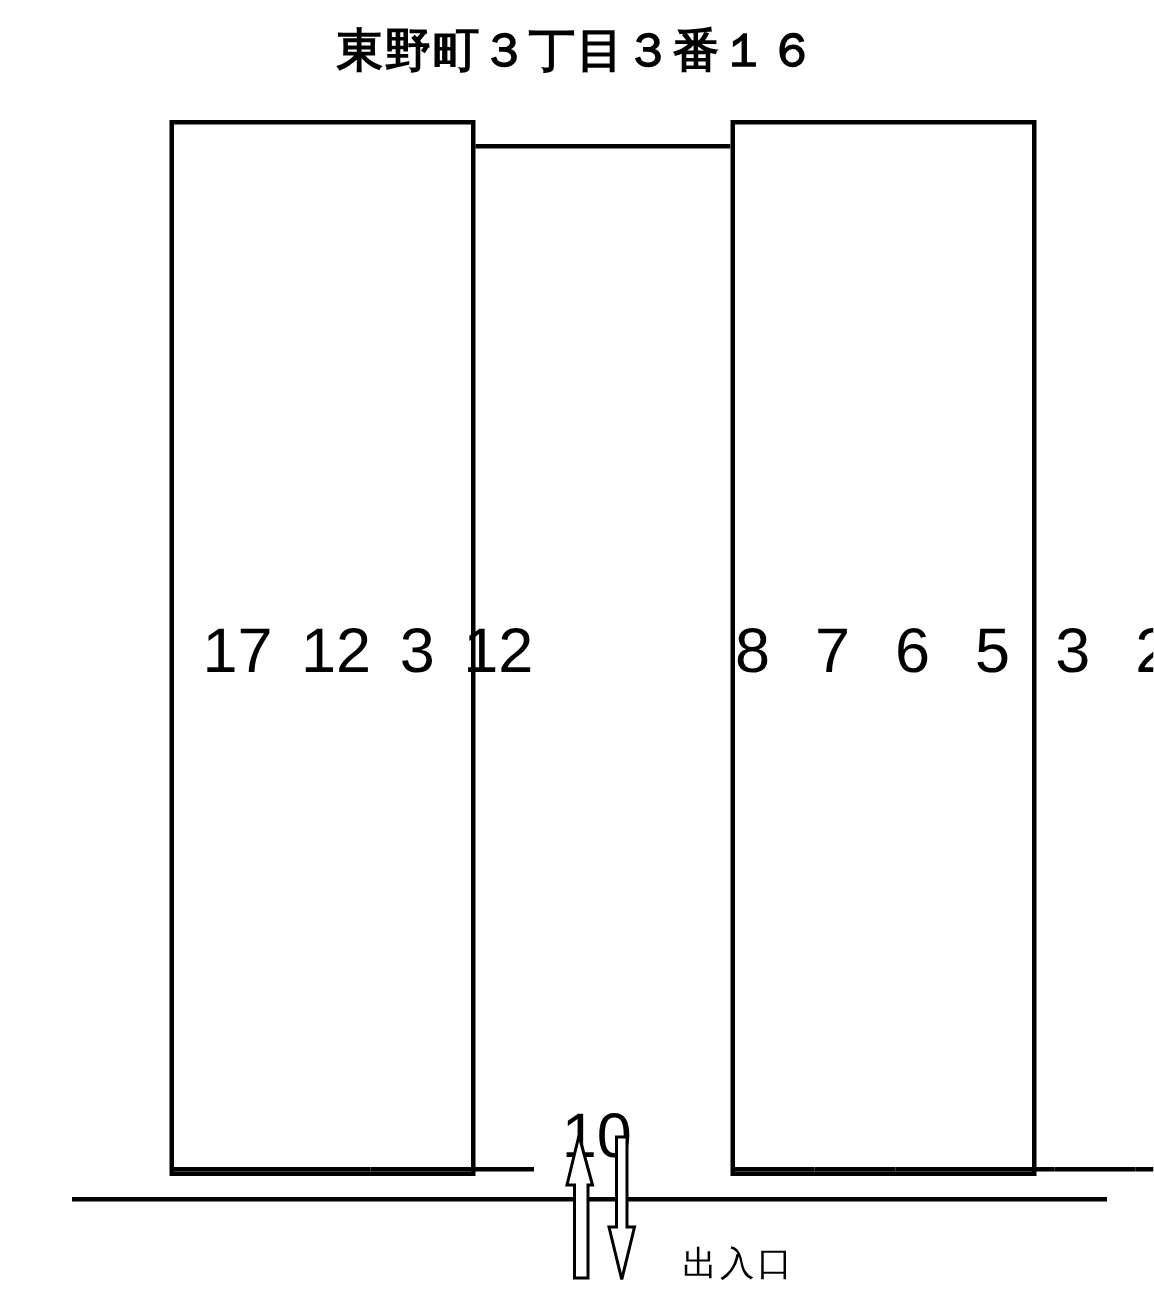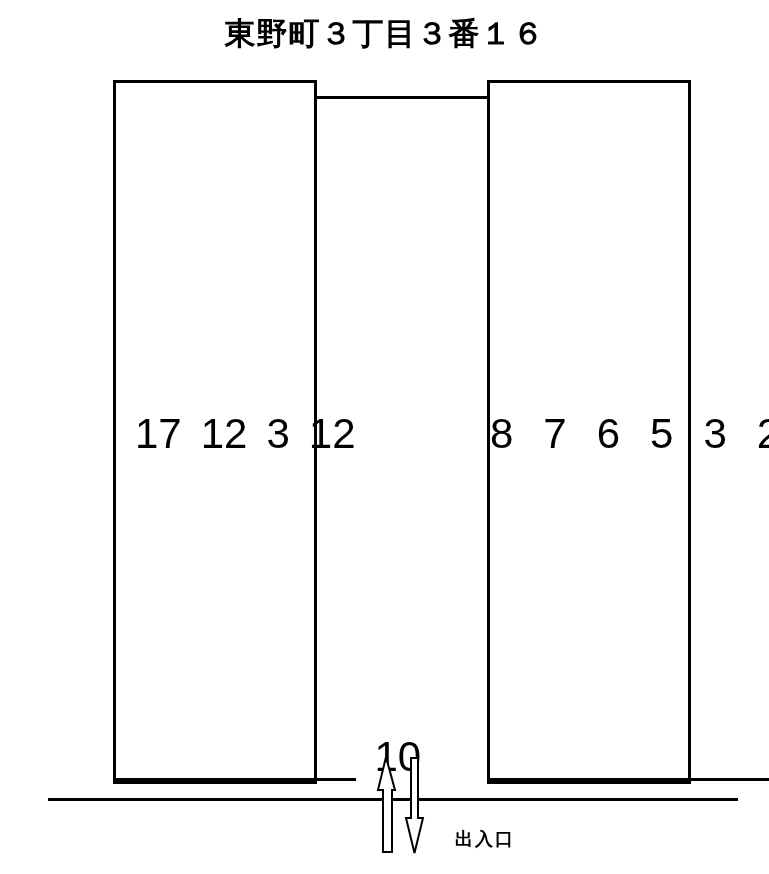--- a/index.html
+++ b/index.html
@@ -73,22 +73,22 @@
     left: 372px;
     top: 750px;
     width: 56px;
     height: 112px;
     z-index: 2;
   }
   .entrance-label {
     position: absolute;
     left: 455px;
     top: 827px;
-    font-size: 18px;
-    font-weight: bold;
+    font-size: 23px;
+    font-weight: normal;
     letter-spacing: 2px;
     white-space: nowrap;
   }
 </style>
 </head>
 <body>
 
 <div class="page">
 
   <div class="title">東野町３丁目３番１６</div>

